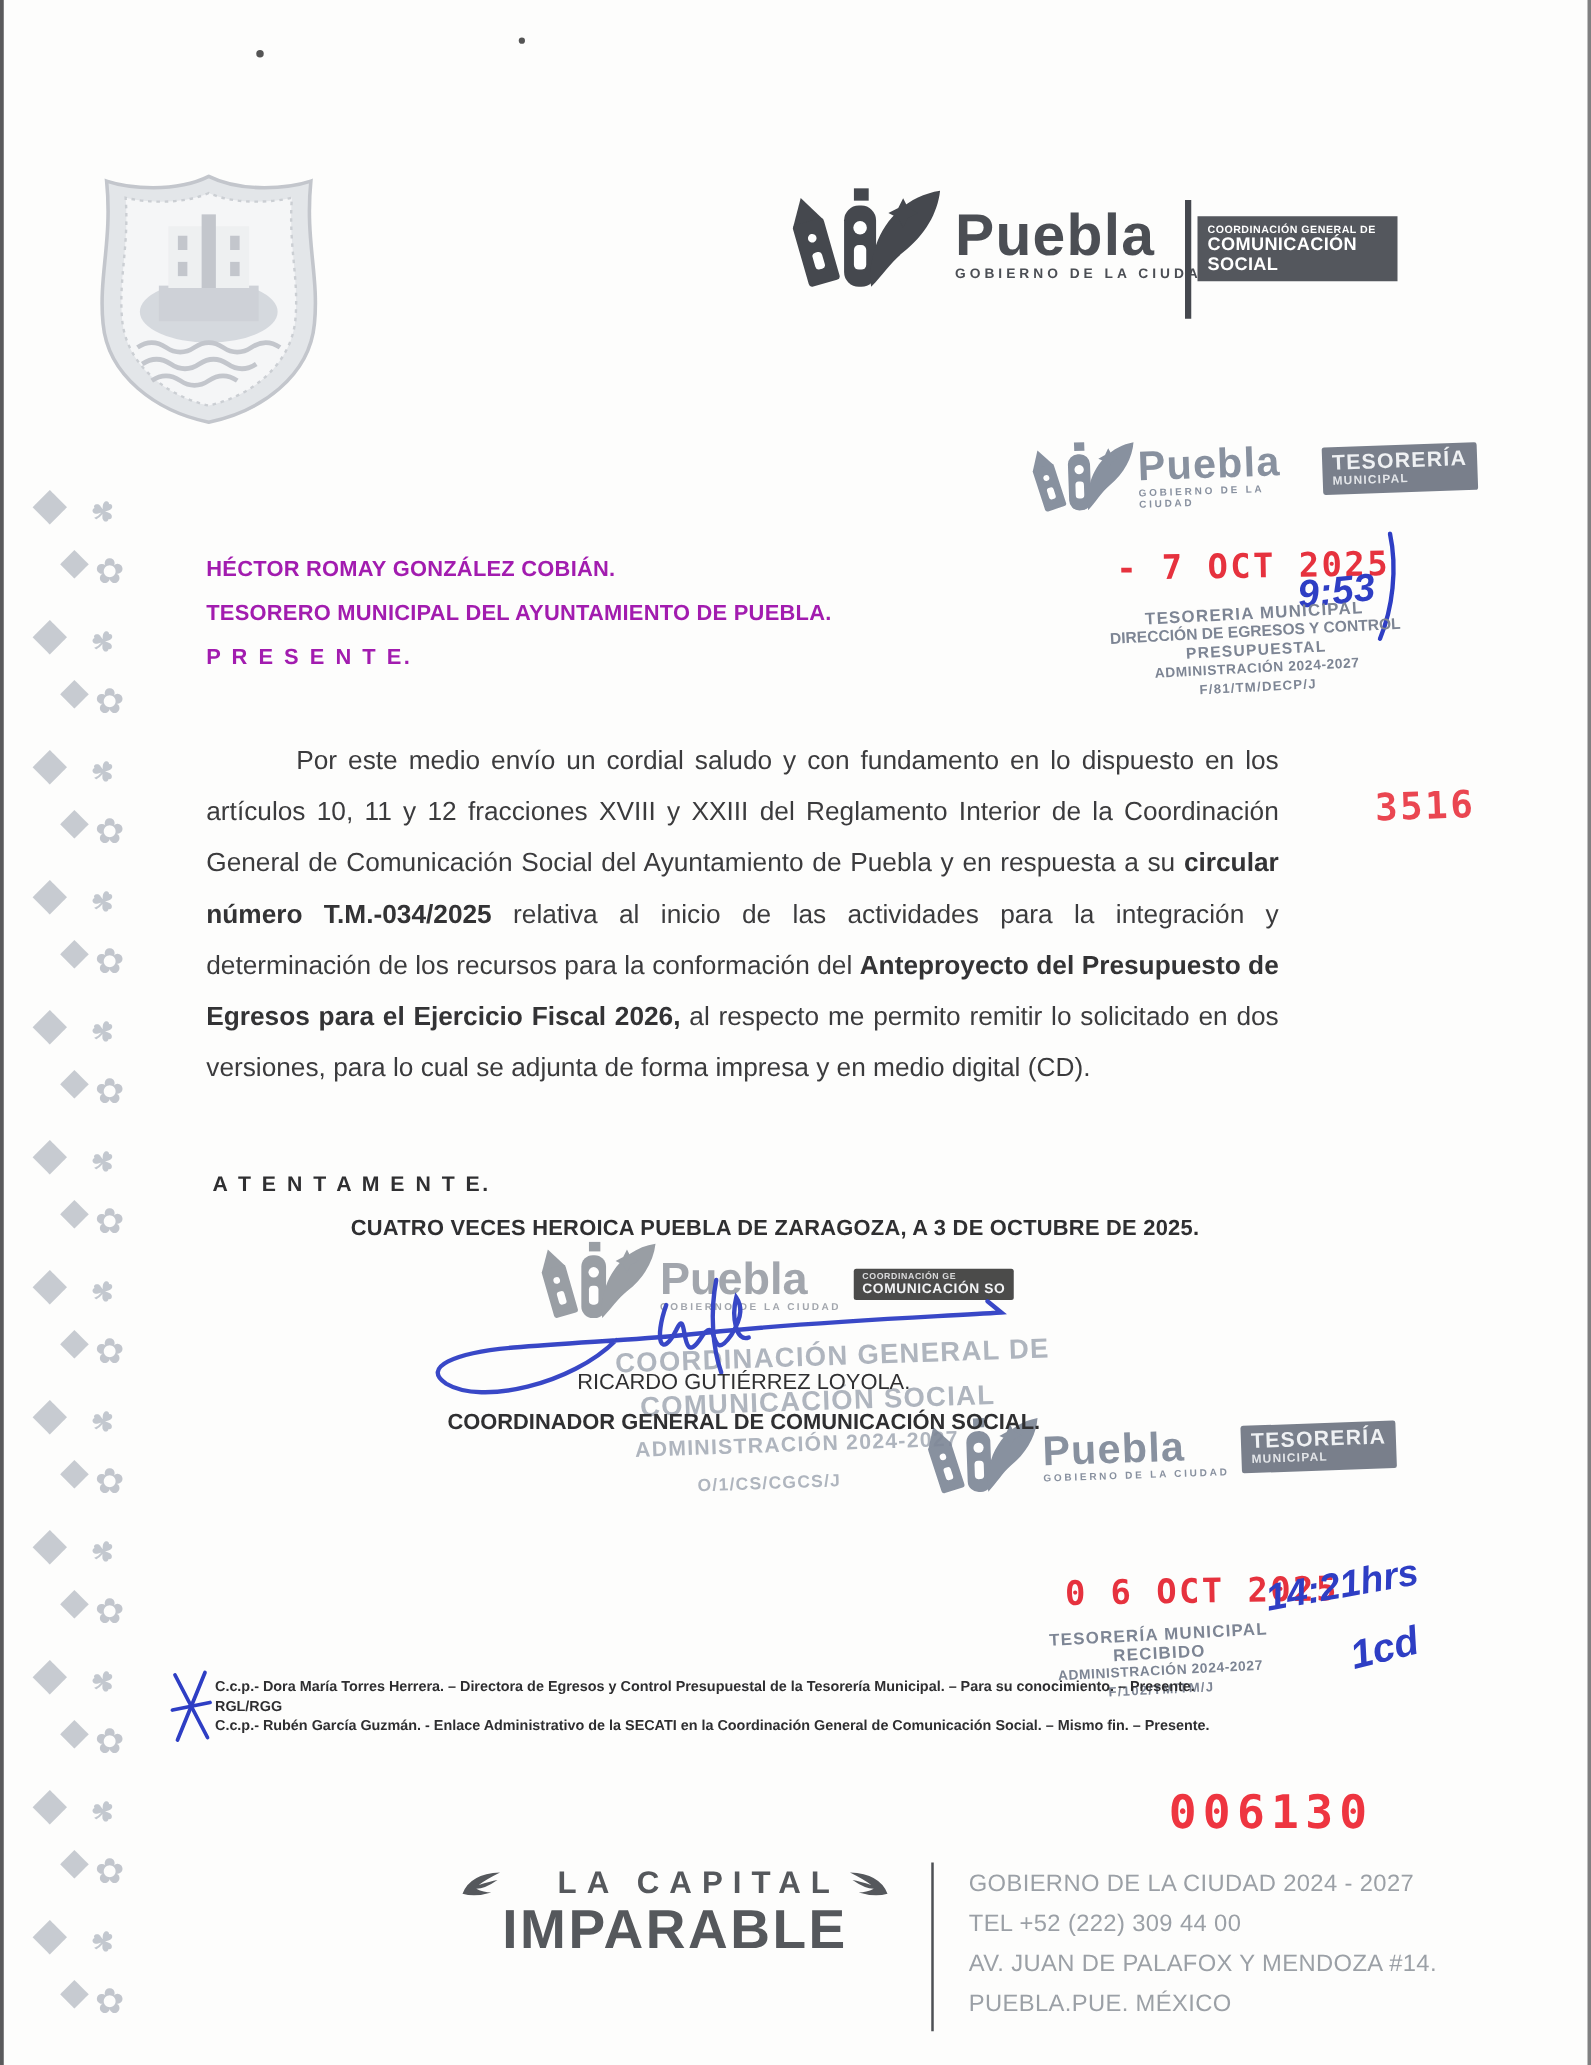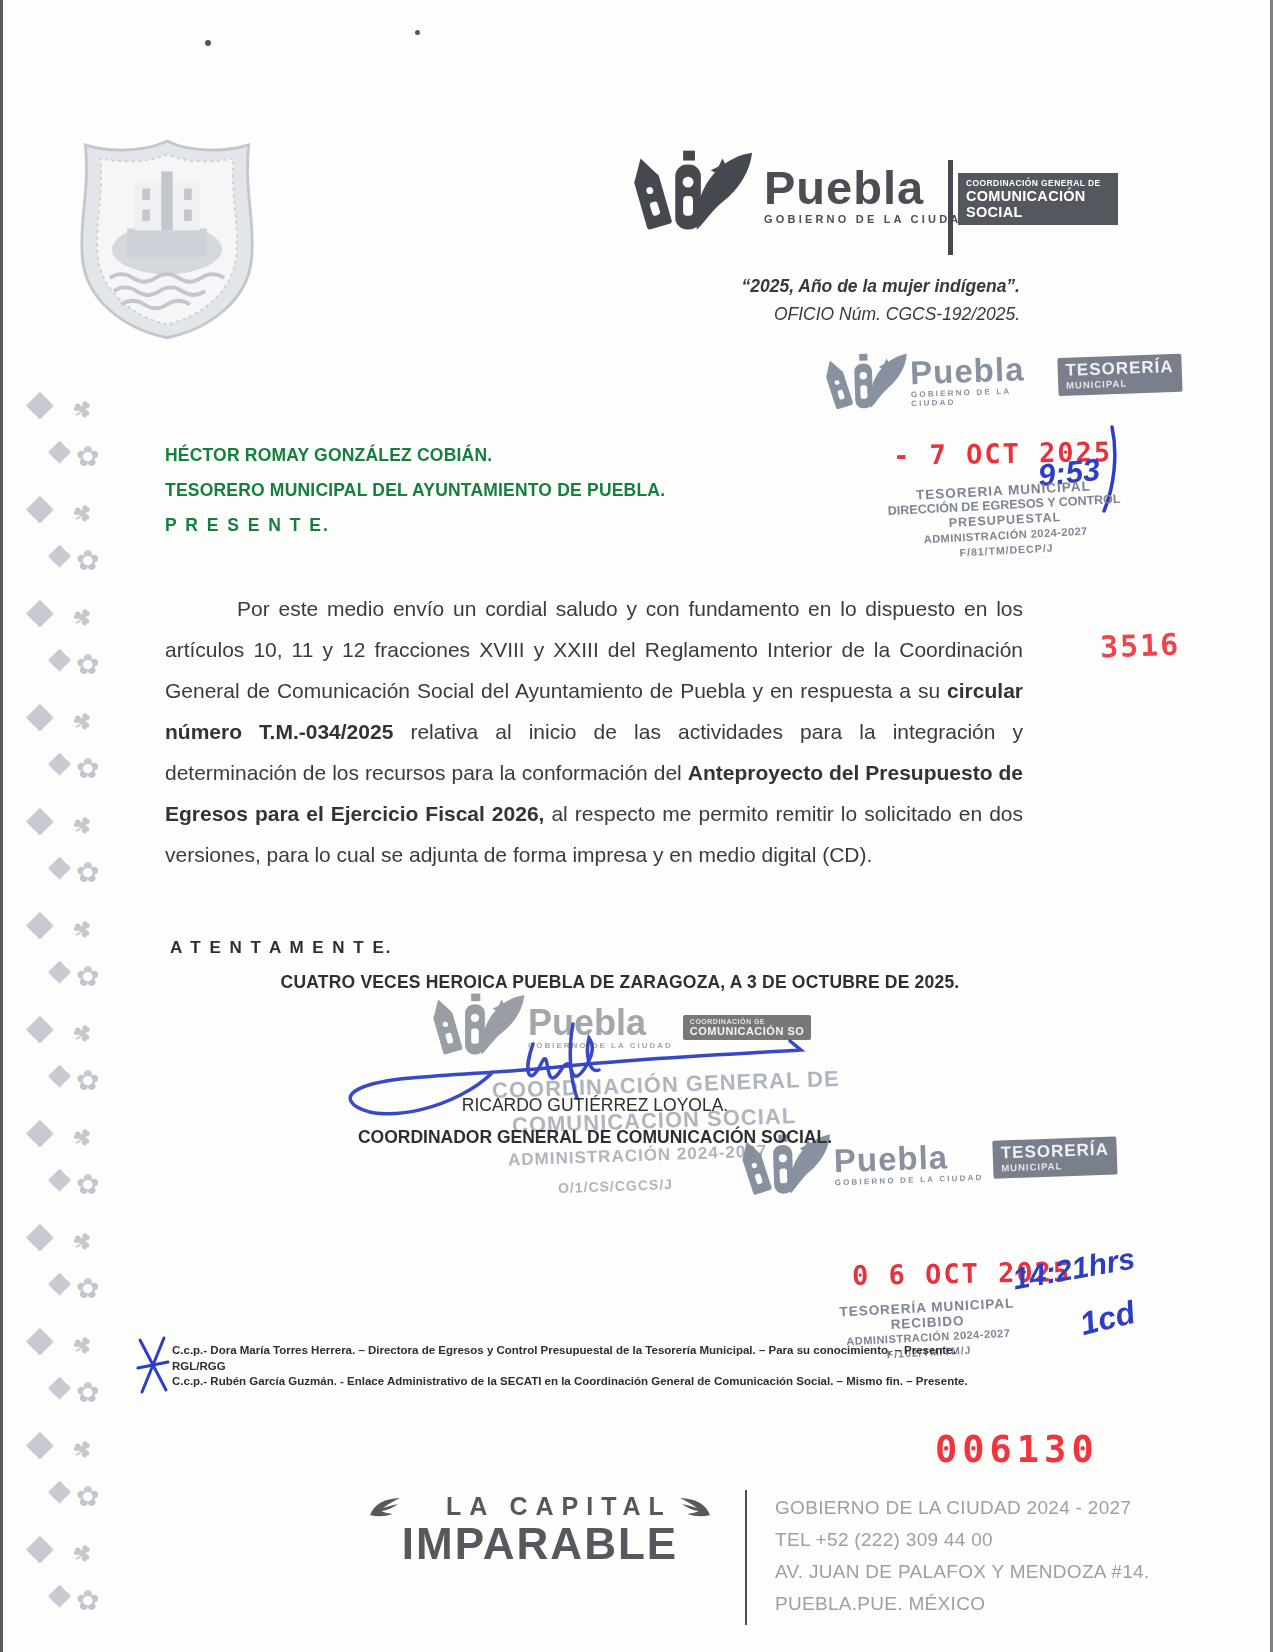--- a/index.html
+++ b/index.html
@@ -55,21 +55,21 @@
   .stamp-lines{position:absolute;text-align:center;transform:rotate(-3deg);color:#7d8594;font-weight:bold;}
   .stamp-lines div{line-height:15px;}
   .sl-0{font-size:13.5px;letter-spacing:1px;}
   .sl-1{font-size:12.5px;}
   .sl-2{font-size:12.5px;letter-spacing:1px;}
   .sl-3{font-size:11px;letter-spacing:.5px;}
   .sl-4{font-size:10.5px;letter-spacing:1px;}
   .ink{color:#2e3ec4;font-style:italic;font-weight:bold;}
 
   
-  .recipient{position:absolute;left:165px;top:438px;color:#15803d;}
+  .recipient{position:absolute;left:165px;top:438px;color:#a21caf;}
   .recipient div{font-size:17.5px;font-weight:600;line-height:35px;letter-spacing:.2px;}
 
   
   .body-text{position:absolute;left:165px;top:588px;width:858px;font-size:21px;line-height:41px;
     text-align:justify;color:#3b3b3d;}
   .body-text p{margin:0;text-indent:72px;}
   .body-text p.second{margin-top:13px;}
   .b{font-weight:bold;color:#333335;}
   .red-number{position:absolute;left:1100px;top:628px;color:#e8333f;font-size:30px;font-weight:bold;
     font-family:"DejaVu Sans Mono",monospace;letter-spacing:2px;transform:rotate(-2deg);opacity:.9;}
@@ -78,21 +78,21 @@
   .atentamente{position:absolute;left:170px;top:938px;width:900px;
     font-size:17px;font-weight:bold;letter-spacing:2px;color:#2f2f31;}
   .date-line{position:absolute;left:170px;top:972px;width:900px;text-align:center;
     font-size:17.5px;font-weight:bold;color:#2f2f31;letter-spacing:.2px;}
 
   .ghost{color:#a2a9b4;font-weight:bold;position:absolute;transform:rotate(-2deg);opacity:.85;}
   .ghost-logo{position:absolute;left:428px;top:992px;display:flex;align-items:center;opacity:.7;}
   .ghost-cluster{width:100px;height:70px;color:#6f7680;}
   .ghost-brand{font-size:36px;font-weight:bold;color:#7c828c;line-height:1;}
   .ghost-tag{font-size:8px;font-weight:bold;letter-spacing:2px;color:#7c828c;}
-  .ghost-box{margin-left:10px;background:#404040;color:#f0f1f3;padding:3px 7px;border-radius:2px;}
+  .ghost-box{margin-left:10px;background:#000000;color:#f0f1f3;padding:3px 7px;border-radius:2px;}
   .ghost-box-l1{font-size:7px;font-weight:bold;letter-spacing:.5px;opacity:.85;}
   .ghost-box-l2{font-size:11px;font-weight:bold;letter-spacing:.5px;}
 
   .signature-svg{position:absolute;left:335px;top:1010px;width:492px;height:118px;}
   .signer-name{position:absolute;left:170px;top:1095px;width:850px;text-align:center;
     font-size:17.5px;font-weight:normal;color:#2f2f31;z-index:4;}
   .signer-title{position:absolute;left:170px;top:1127px;width:850px;text-align:center;
     font-size:17.5px;font-weight:bold;color:#2f2f31;z-index:4;}
 
   
@@ -250,24 +250,20 @@
       <div class="brand-name">Puebla</div>
       <div class="brand-tag">GOBIERNO DE LA CIUDAD</div>
     </div>
   </div>
   <div class="hdr-divider z2"></div>
   <div class="dept-box z2">
     <div class="dept-l1">COORDINACIÓN GENERAL DE</div>
     <div class="dept-l2">COMUNICACIÓN SOCIAL</div>
   </div>
 
-  <div class="quote-block z2">
-    <div class="quote-line">“2025, Año de la mujer indígena”.</div>
-    <div class="oficio-line">OFICIO Núm. CGCS-192/2025.</div>
-  </div>
 
   <div class="stamp z3" style="left:822px;top:345px;width:360px;">
     <div class="stamp-logo">
       <svg class="stamp-cluster">
           <use href="#icon-cluster"></use>
         </svg>
       <div>
         <div class="stamp-brand">Puebla</div>
         <div class="stamp-tag">GOBIERNO DE LA CIUDAD</div>
       </div>

